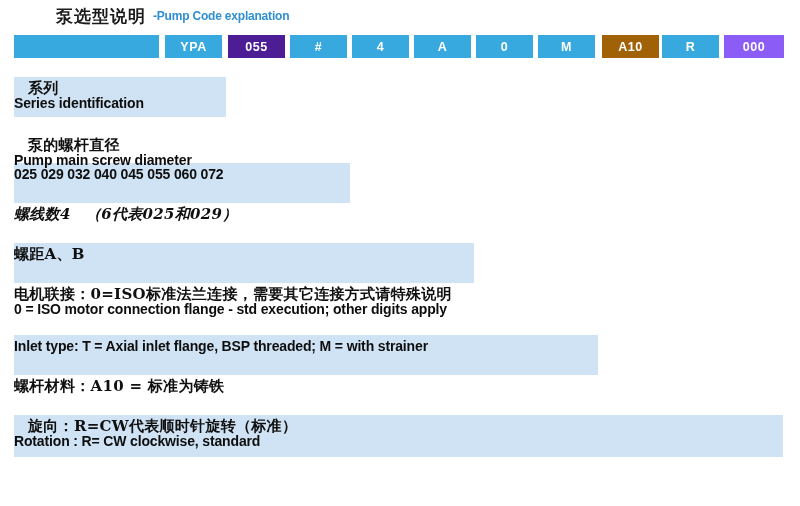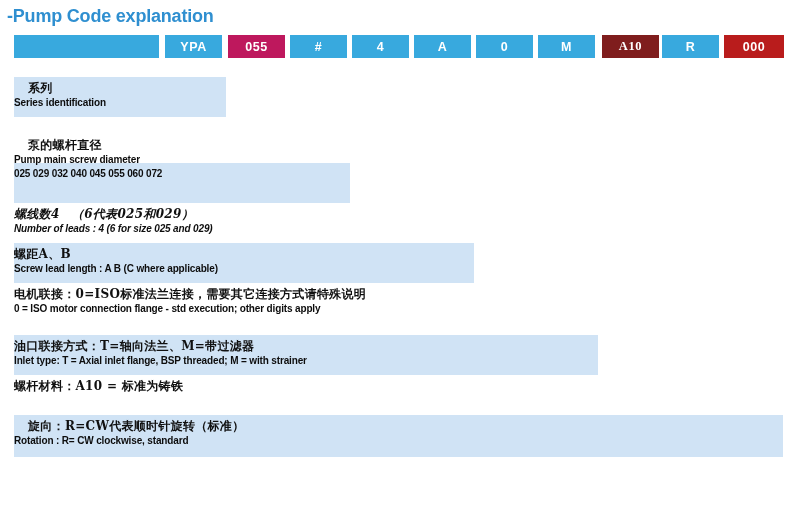--- a/index.html
+++ b/index.html
@@ -28,21 +28,21 @@
   #title-cn {
     margin-left: 56px;
     font-family: "DejaVu Serif", "Liberation Serif", serif;
     font-size: 17px;
     font-weight: bold;
     color: #1a1a1a;
     letter-spacing: 1px;
   }
   #title-en {
     margin-left: 7px;
-    font-size: 18px;
+    font-size: 12px;
     font-weight: bold;
     color: #2f8fd0;
     letter-spacing: -0.2px;
   }
 
   
   #diagram {
     position: absolute;
     left: 0;
     top: 32px;
@@ -83,43 +83,44 @@
   }
 
   
   .row-text {
     position: absolute;
     left: 14px;
     width: 620px;
   }
   .txt-cn {
     font-family: "DejaVu Serif", "Liberation Serif", serif;
-    font-size: 12px;
+    font-size: 15px;
     font-weight: bold;
     color: #101010;
     white-space: nowrap;
     line-height: 15px;
     letter-spacing: 0.3px;
   }
   .txt-cn.indent {
     padding-left: 14px;
   }
   .txt-en {
-    font-size: 10px;
+    font-size: 14px;
     font-weight: bold;
     color: #0d0d0d;
     white-space: nowrap;
     line-height: 14px;
     letter-spacing: -0.15px;
   }
 </style>
 </head>
 <body>
 
 <div id="title-bar">
+  <span id="title-cn">泵选型说明</span>
   <span id="title-en">-Pump Code explanation</span>
 </div>
 
 <div id="diagram">
 
   <div id="bands-layer">
       <div class="band" style="top: 45px; height: 40px; width: 212px; background: rgb(208, 227, 245);"></div>
       <div class="band plain" style="top: 85px; height: 46px; width: 274px;"></div>
       <div class="band" style="top: 131px; height: 40px; width: 336px; background: rgb(208, 227, 245);"></div>
       <div class="band plain" style="top: 171px; height: 40px; width: 398px;"></div>
@@ -130,74 +131,71 @@
       <div class="band" style="top: 383px; height: 42px; width: 769px; background: rgb(208, 227, 245);"></div>
     </div>
 
   <div id="code-header">
       <div class="code-cell" style="left: 0px; width: 145px; background: rgb(56, 169, 222);">
         <span></span>
       </div>
       <div class="code-cell" style="left: 151px; width: 57px; background: rgb(56, 169, 222);">
         <span>YPA</span>
       </div>
-      <div class="code-cell" style="left: 214px; width: 57px; background: #be185d;">
+      <div class="code-cell" style="left: 214px; width: 57px; background: #4c1d95;">
         <span>055</span>
       </div>
       <div class="code-cell" style="left: 276px; width: 57px; background: rgb(56, 169, 222);">
         <span>#</span>
       </div>
       <div class="code-cell" style="left: 338px; width: 57px; background: rgb(56, 169, 222);">
         <span>4</span>
       </div>
       <div class="code-cell" style="left: 400px; width: 57px; background: rgb(56, 169, 222);">
         <span>A</span>
       </div>
       <div class="code-cell" style="left: 462px; width: 57px; background: rgb(56, 169, 222);">
         <span>0</span>
       </div>
       <div class="code-cell" style="left: 524px; width: 57px; background: rgb(56, 169, 222);">
         <span>M</span>
       </div>
-      <div class="code-cell" style="left: 588px; width: 57px; background: #7f1d1d; font-family: Liberation Serif, serif;">
+      <div class="code-cell" style="left: 588px; width: 57px; background: #a16207;">
         <span>A10</span>
       </div>
       <div class="code-cell" style="left: 648px; width: 57px; background: rgb(56, 169, 222);">
         <span>R</span>
       </div>
-      <div class="code-cell" style="left: 710px; width: 60px; background: #b91c1c;">
+      <div class="code-cell" style="left: 710px; width: 60px; background: #8b5cf6;">
         <span>000</span>
       </div>
     </div>
 
   <div id="rows-layer">
       <div class="row-text" style="top: 49px;">
         <div class="txt-cn indent">系列</div>
         <div class="txt-en">Series identification</div>
       </div>
       <div class="row-text" style="top: 106px;">
         <div class="txt-cn indent">泵的螺杆直径</div>
         <div class="txt-en">Pump main screw diameter</div>
         <div class="txt-en">025 029 032 040 045 055 060 072</div>
       </div>
       <div class="row-text" style="top: 135px;"></div>
       <div class="row-text" style="top: 175px; font-style: italic;">
         <div class="txt-cn">螺线数4　（6代表025和029）</div>
-        <div class="txt-en">Number of leads : 4 (6 for size 025 and 029)</div>
       </div>
       <div class="row-text" style="top: 215px;">
         <div class="txt-cn">螺距A、B</div>
-        <div class="txt-en">Screw lead length : A B (C where applicable)</div>
       </div>
       <div class="row-text" style="top: 255px;">
         <div class="txt-cn">电机联接：0=ISO标准法兰连接，需要其它连接方式请特殊说明</div>
         <div class="txt-en">0 = ISO motor connection flange - std execution; other digits apply</div>
       </div>
       <div class="row-text" style="top: 307px;">
-        <div class="txt-cn">油口联接方式：T=轴向法兰、M=带过滤器</div>
         <div class="txt-en">Inlet type: T = Axial inlet flange, BSP threaded; M = with strainer</div>
       </div>
       <div class="row-text" style="top: 347px;">
         <div class="txt-cn">螺杆材料：A10 = 标准为铸铁</div>
       </div>
       <div class="row-text" style="top: 387px;">
         <div class="txt-cn indent">旋向：R=CW代表顺时针旋转（标准）</div>
         <div class="txt-en">Rotation : R= CW clockwise, standard</div>
       </div>
     </div>

